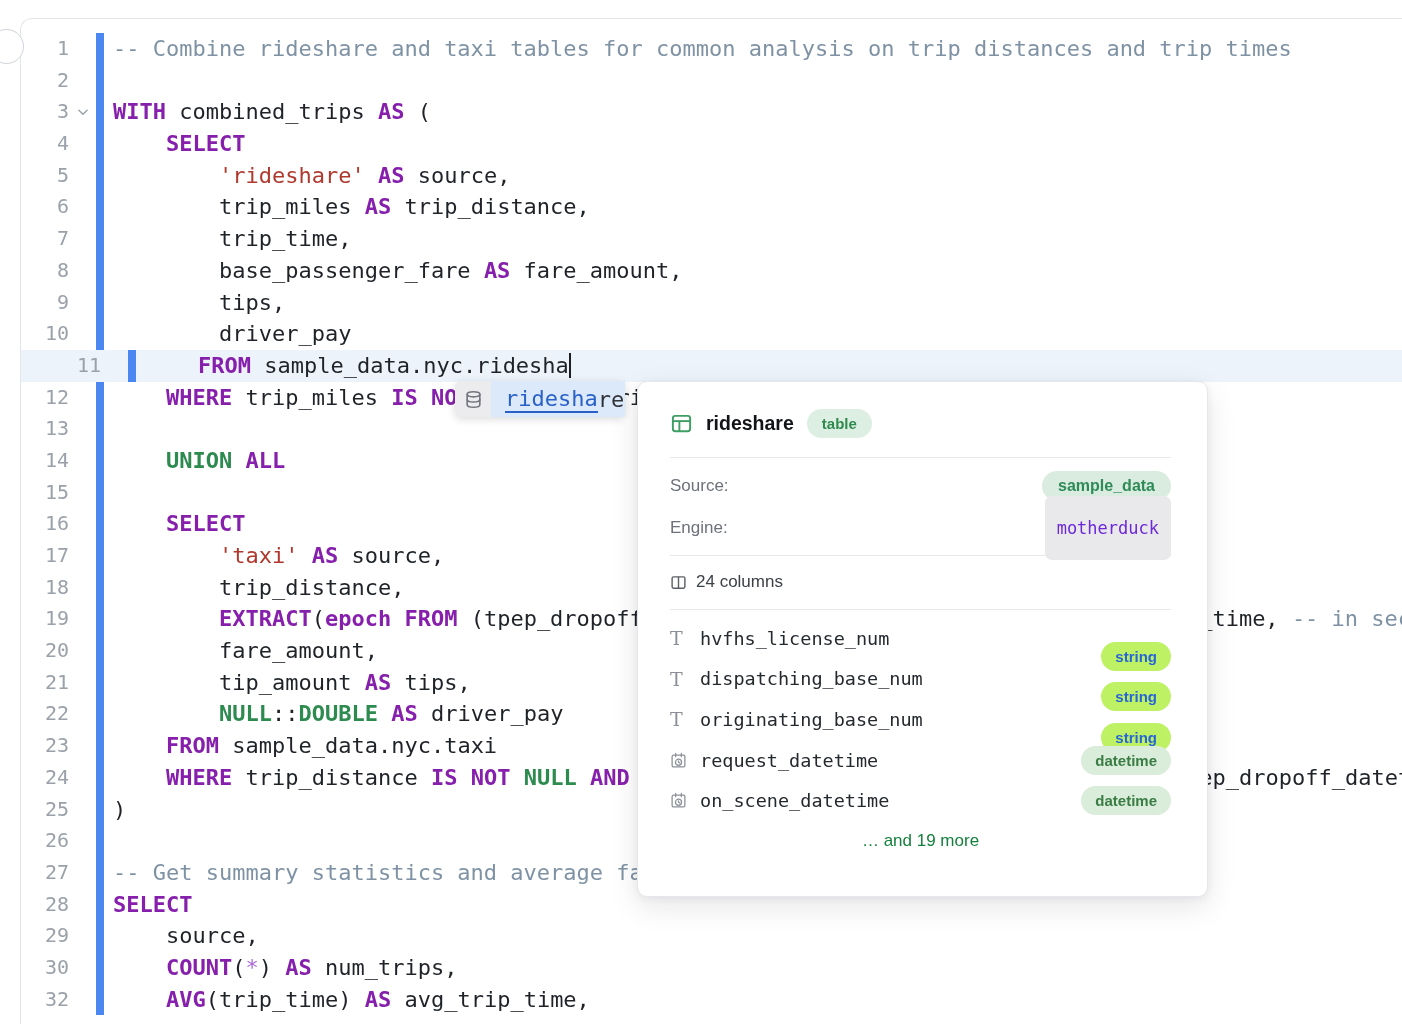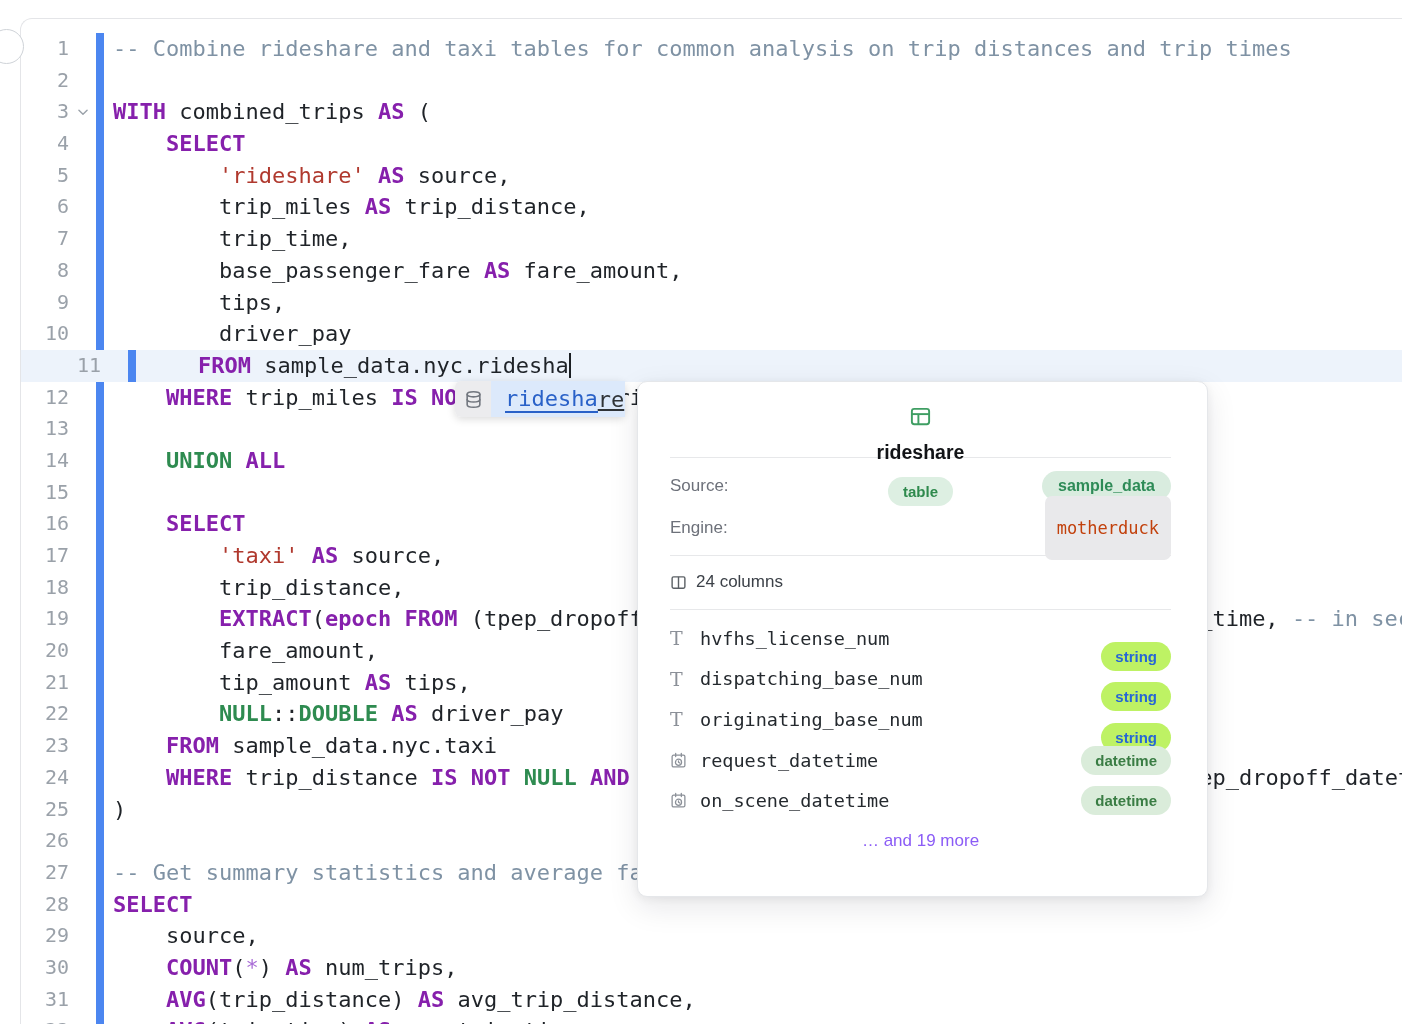--- a/index.html
+++ b/index.html
@@ -41,49 +41,49 @@
   .ac-item{
     position:absolute;left:455px;top:381px;height:36px;display:flex;z-index:16;
     border-radius:6px;box-shadow:0 2px 8px rgba(0,0,0,.15);
   }
   .ac-icon{width:36px;background:#ececee;border-radius:6px 0 0 6px;display:flex;align-items:center;justify-content:center;flex:none;}
   .ac-text{
     background:#dce9fb;padding:0 1px 0 14px;display:flex;align-items:center;
     font-family:"DejaVu Sans Mono",monospace;font-size:22px;white-space:pre;
   }
   .ac-typed{color:#2961c8;border-bottom:2px solid #2961c8;}
-  .ac-rest{color:#2f3337;text-decoration:underline;}
+  .ac-rest{color:#2f3337;}
   
   .hover-card{
     position:absolute;left:637px;top:381px;width:571px;height:516px;box-sizing:border-box;
     background:#fff;border:1px solid #e5e7ea;border-radius:10px;z-index:15;
     box-shadow:0 10px 30px rgba(16,24,40,.10),0 2px 8px rgba(16,24,40,.06);
     padding:0 36px 0 32px;
   }
-  .card-header{display:flex;align-items:center;gap:13px;padding-top:23px;height:36px;flex-direction:column;}
+  .card-header{display:flex;align-items:center;gap:13px;padding-top:23px;height:36px;}
   .card-title{font-size:19.5px;font-weight:bold;color:#121417;}
   .pill{border-radius:999px;font-weight:bold;display:inline-block;}
   .pill-table{background:#ddefe2;color:#2f8a4d;font-size:15px;padding:6px 15px;}
   .divider{height:1px;background:#e7e8ea;}
   .d1{margin-top:16px;} .d2{margin-top:6px;} .d3{margin-top:9px;}
   .meta-rows{padding-top:7px;}
   .meta-row{display:flex;align-items:center;height:42px;}
   .meta-label{font-size:17px;color:#6d717a;}
   .pill-green{background:#d9ecdf;color:#2e8b57;font-size:16px;font-weight:bold;padding:6px 16px;border-radius:999px;margin-left:auto;}
-  .pill-gray{background:#e9e9eb;color:#c2410c;font-family:"DejaVu Sans Mono",monospace;font-size:17px;padding:22px 12px;border-radius:7px;margin-left:auto;}
+  .pill-gray{background:#e9e9eb;color:#6d28d9;font-family:"DejaVu Sans Mono",monospace;font-size:17px;padding:22px 12px;border-radius:7px;margin-left:auto;}
   .cols-count{display:flex;align-items:center;gap:9px;height:36px;margin-top:8px;font-size:17px;color:#3c4148;}
   .col-rows{padding-top:8px;}
   .col-row{display:flex;align-items:center;height:40.6px;}
   .col-icon{width:30px;flex:none;color:#8b9098;display:flex;align-items:center;}
   .t-glyph{font-family:"DejaVu Serif",serif;font-size:19px;color:#8b9098;}
   .col-name{font-family:"DejaVu Sans Mono",monospace;font-size:18.5px;color:#24292e;}
   .type-pill{margin-left:auto;border-radius:999px;font-size:15px;font-weight:bold;padding:6px 14px;}
   .type-blue{background:#bef264;color:#2666d6;margin-top:36px;}
   .type-green{background:#daecda;color:#3a7d44;}
-  .more{color:#8b5cf6;font-size:17px;text-align:center;margin-top:10px;}
+  .more{color:#15803d;font-size:17px;text-align:center;margin-top:10px;}
   svg{display:block;}
 </style>
 </head>
 <body>
 
 <div class="edge-circle"></div>
 
 <div class="editor-panel">
   <div>
       <div class="row">
@@ -262,26 +262,20 @@
         <span class="num">29</span>
         <span class="fold"></span>
         <span class="bar"></span>
         <span class="code"><span class="tk-pln">    source,</span></span>
       </div>
       <div class="row">
         <span class="num">30</span>
         <span class="fold"></span>
         <span class="bar"></span>
         <span class="code"><span class="tk-pln">    </span><span class="tk-kw">COUNT</span><span class="tk-pln">(</span><span class="tk-star">*</span><span class="tk-pln">) </span><span class="tk-kw">AS</span><span class="tk-pln"> num_trips,</span></span>
-      </div>
-      <div class="row">
-        <span class="num">31</span>
-        <span class="fold"></span>
-        <span class="bar"></span>
-        <span class="code"><span class="tk-pln">    </span><span class="tk-kw">AVG</span><span class="tk-pln">(trip_distance) </span><span class="tk-kw">AS</span><span class="tk-pln"> avg_trip_distance,</span></span>
       </div>
       <div class="row">
         <span class="num">32</span>
         <span class="fold"></span>
         <span class="bar"></span>
         <span class="code"><span class="tk-pln">    </span><span class="tk-kw">AVG</span><span class="tk-pln">(trip_time) </span><span class="tk-kw">AS</span><span class="tk-pln"> avg_trip_time,</span></span>
       </div>
     </div>
 </div>
 

